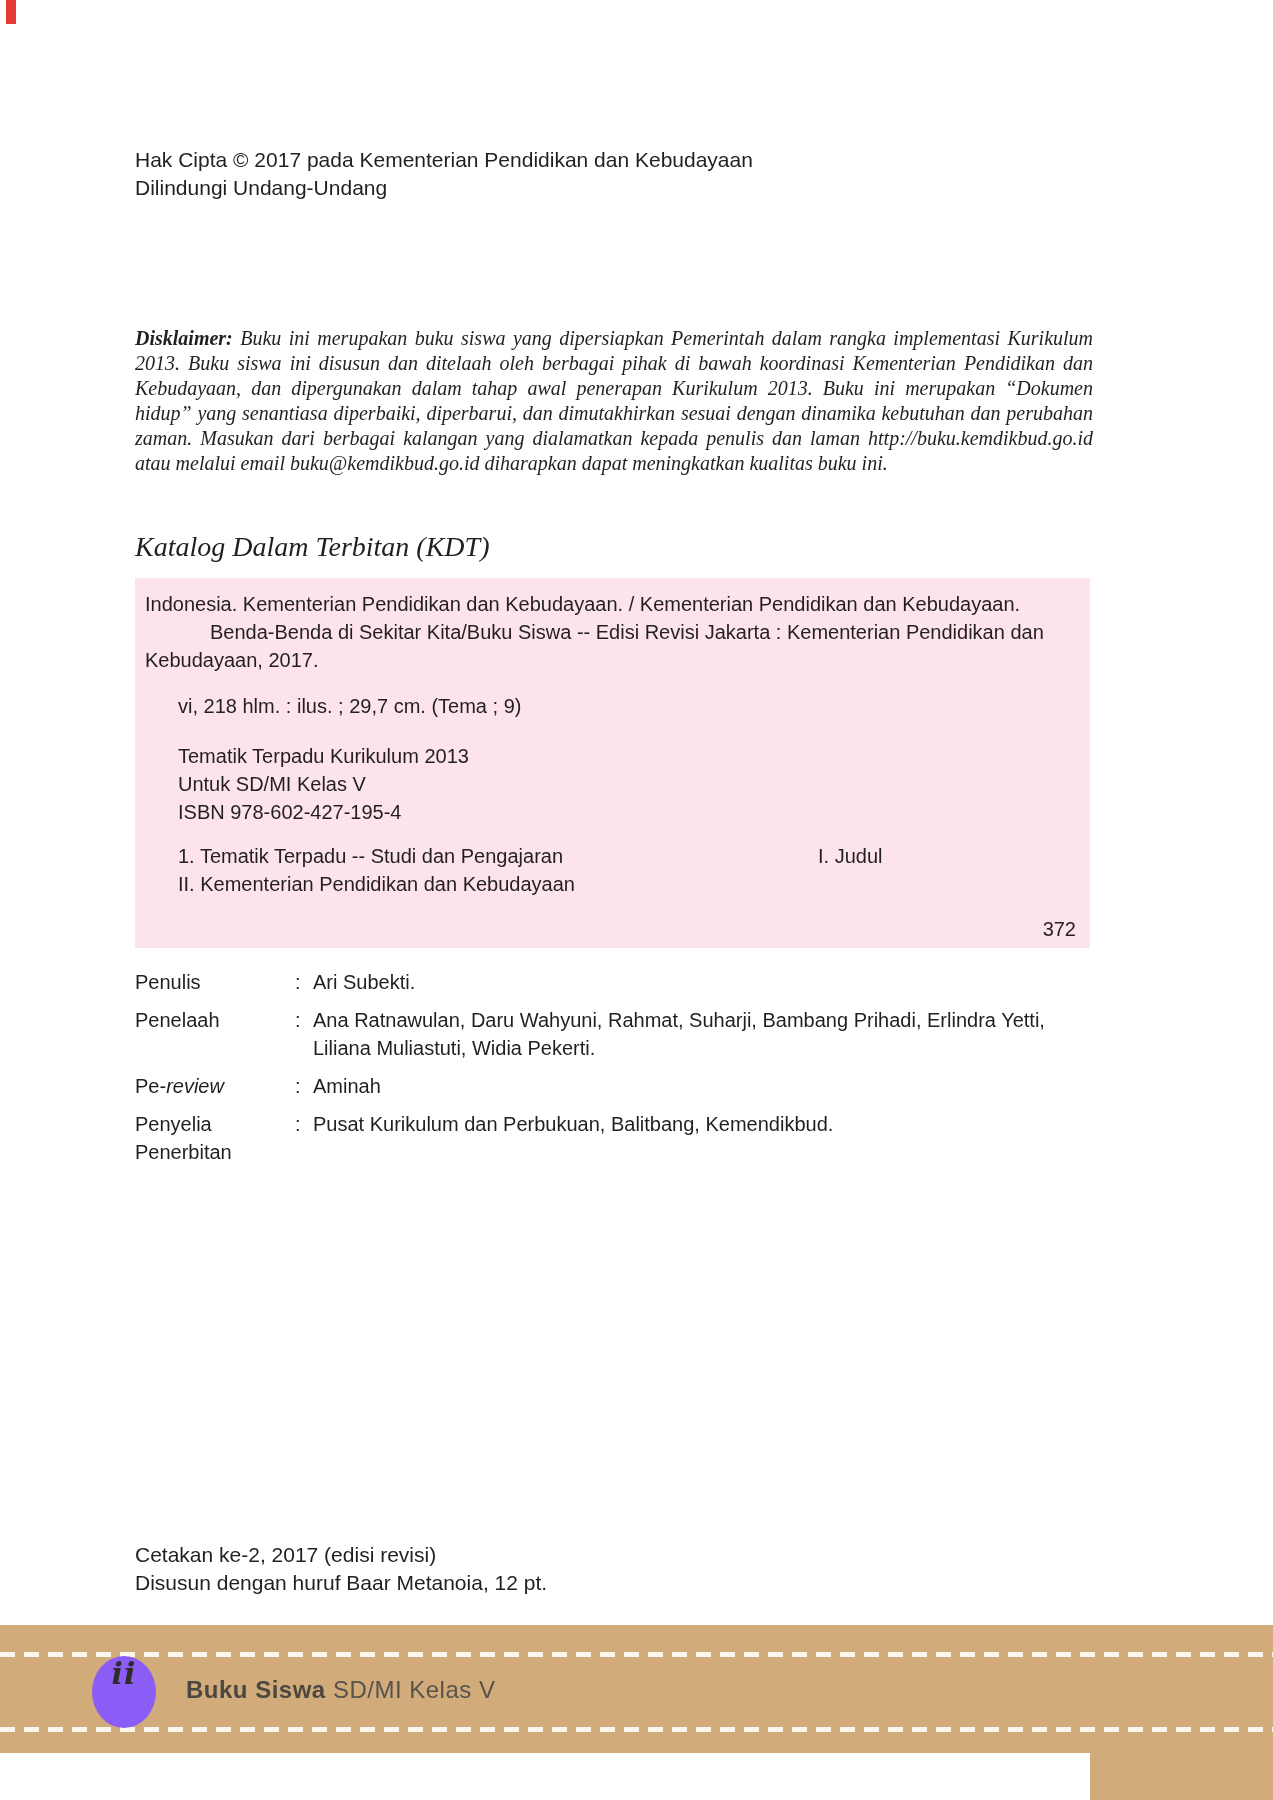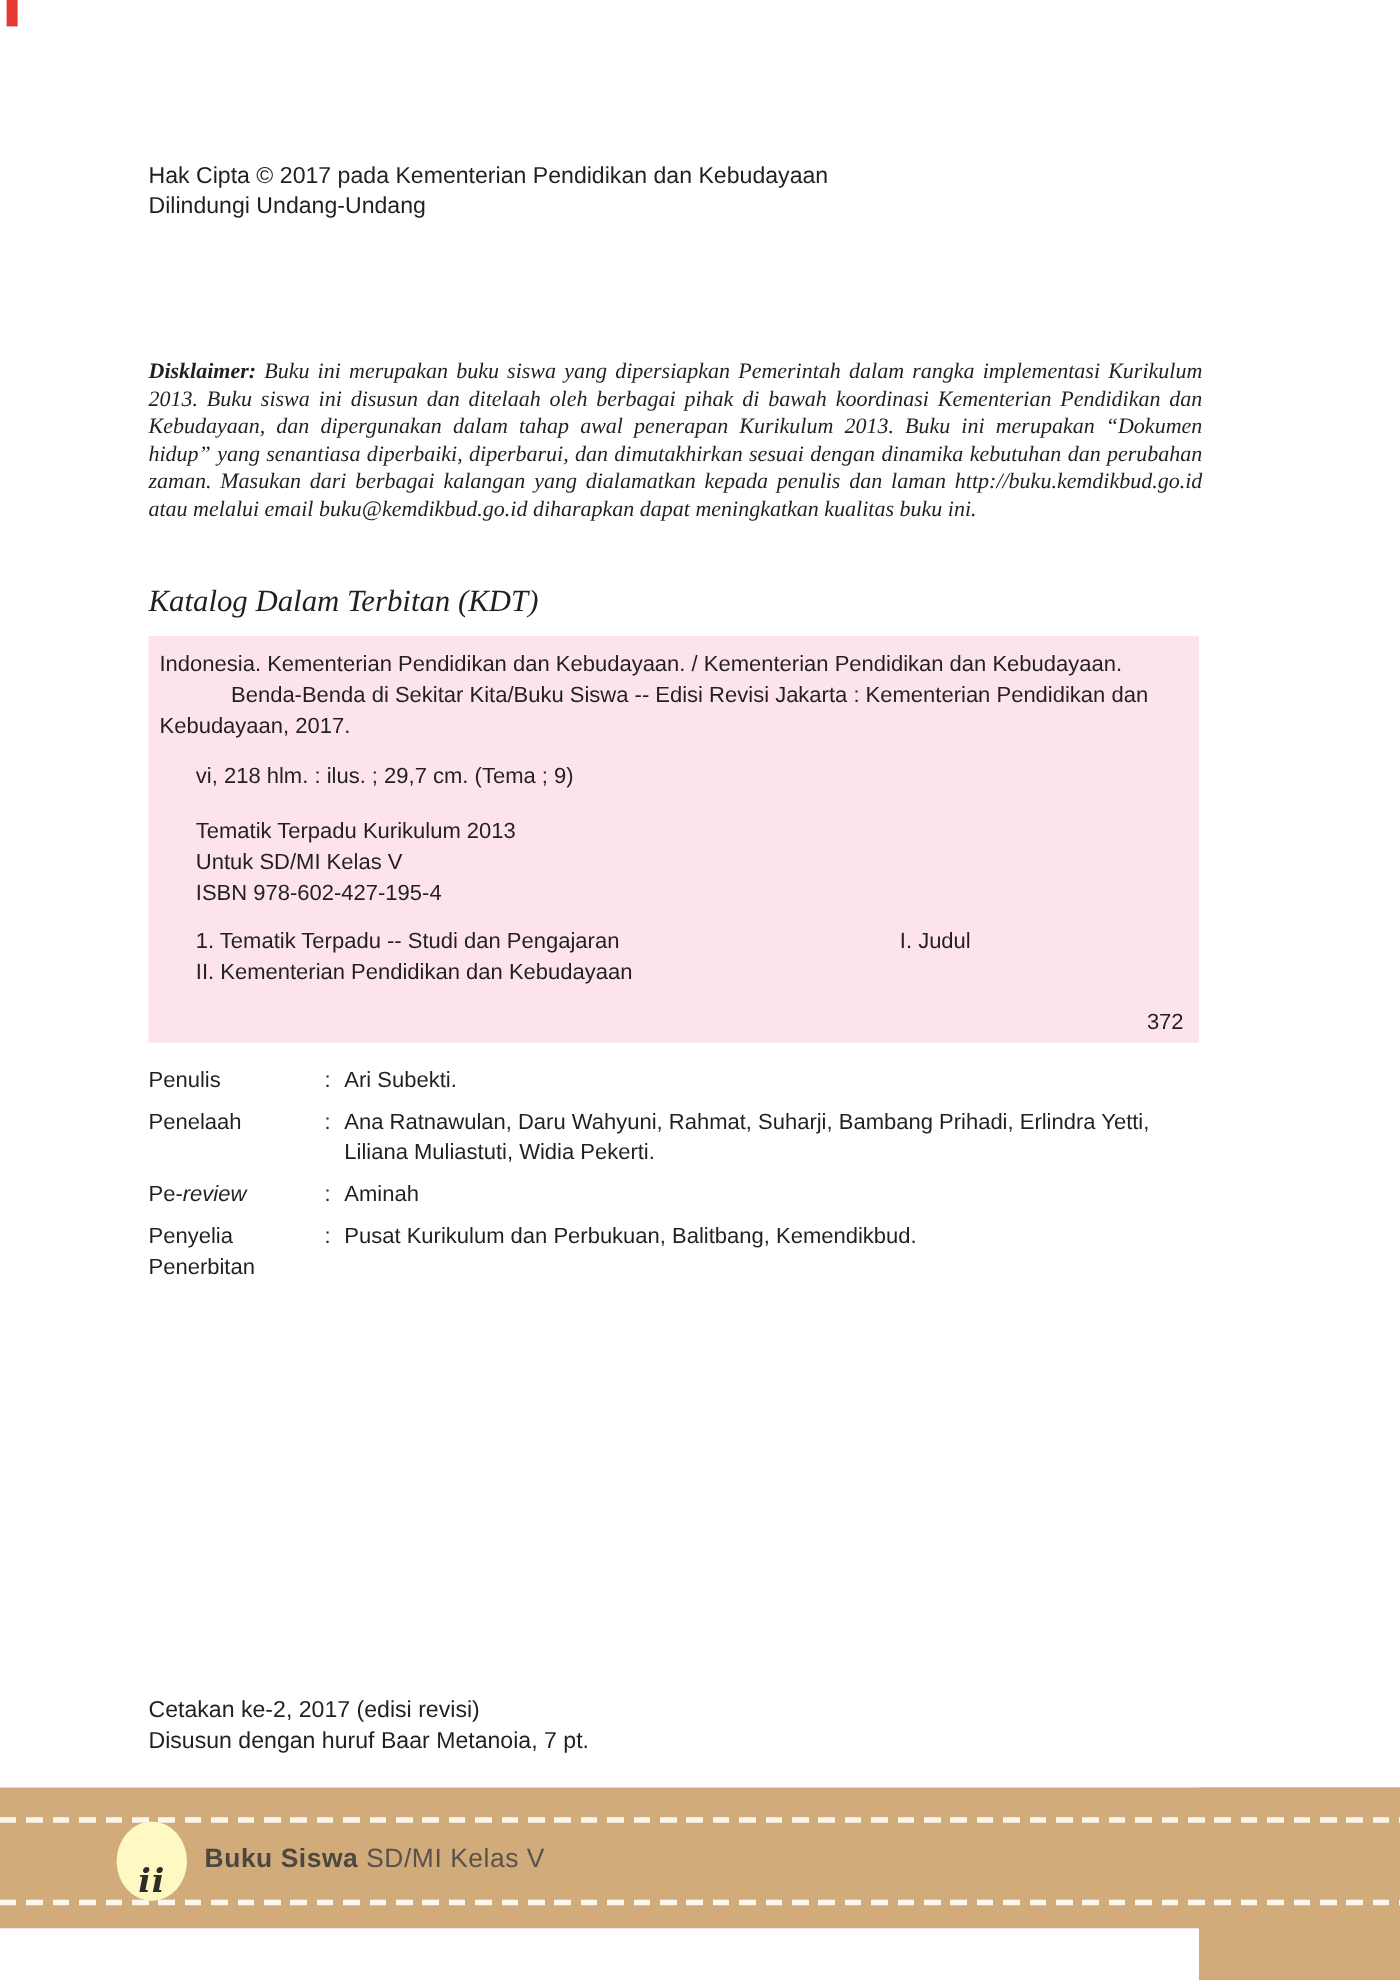--- a/index.html
+++ b/index.html
@@ -49,22 +49,22 @@
   .edition{position:absolute;left:135px;top:1541px;font-size:21px;line-height:28px;}
   .band{position:absolute;left:0;top:1625px;width:1273px;height:128px;background:#d2ab7b;}
   .corner{position:absolute;left:1090px;top:1625px;width:183px;height:175px;background:#d2ab7b;}
   .dash{
     position:absolute;left:0;width:1273px;height:5px;
     background:repeating-linear-gradient(to right,#fbf7ed 0 15px,rgba(0,0,0,0) 15px 24px);
   }
   .dash1{top:1652px;}
   .dash2{top:1727px;}
   .page-circle{
-    position:absolute;left:106px;top:1656px;width:64px;height:72px;border-radius:50%;
-    background:#fef9c3;display:flex;align-items:flex-end;justify-content:center;
+    position:absolute;left:92px;top:1656px;width:64px;height:72px;border-radius:50%;
+    background:#8b5cf6;display:flex;align-items:flex-start;justify-content:center;
   }
   .page-num{
     font-size:30px;font-weight:bold;font-style:italic;color:#2f2b26;
     font-family:"DejaVu Serif", serif;letter-spacing:1px;
   }
   .book-label{
     position:absolute;left:186px;top:1676px;font-size:24px;color:#57524c;letter-spacing:0.5px;
   }
   .book-label .bl-bold{font-weight:bold;color:#4c4741;}
 </style>
@@ -118,21 +118,21 @@
     </div>
     <div class="crow row-peny">
       <span class="clabel">Penyelia Penerbitan</span>
       <span class="ccolon">:</span>
       <span class="cvalue">Pusat Kurikulum dan Perbukuan, Balitbang, Kemendikbud.</span>
     </div>
   </div>
 
   <div class="edition">
     <div>Cetakan ke-2, 2017 (edisi revisi)</div>
-    <div>Disusun dengan huruf  Baar Metanoia, 7 pt.</div>
+    <div>Disusun dengan huruf  Baar Metanoia, 12 pt.</div>
   </div>
 
   <div class="band"></div>
   <div class="corner"></div>
   <div class="dash dash1"></div>
   <div class="dash dash2"></div>
 
   <div class="page-circle">
     <span class="page-num">ii</span>
   </div>

